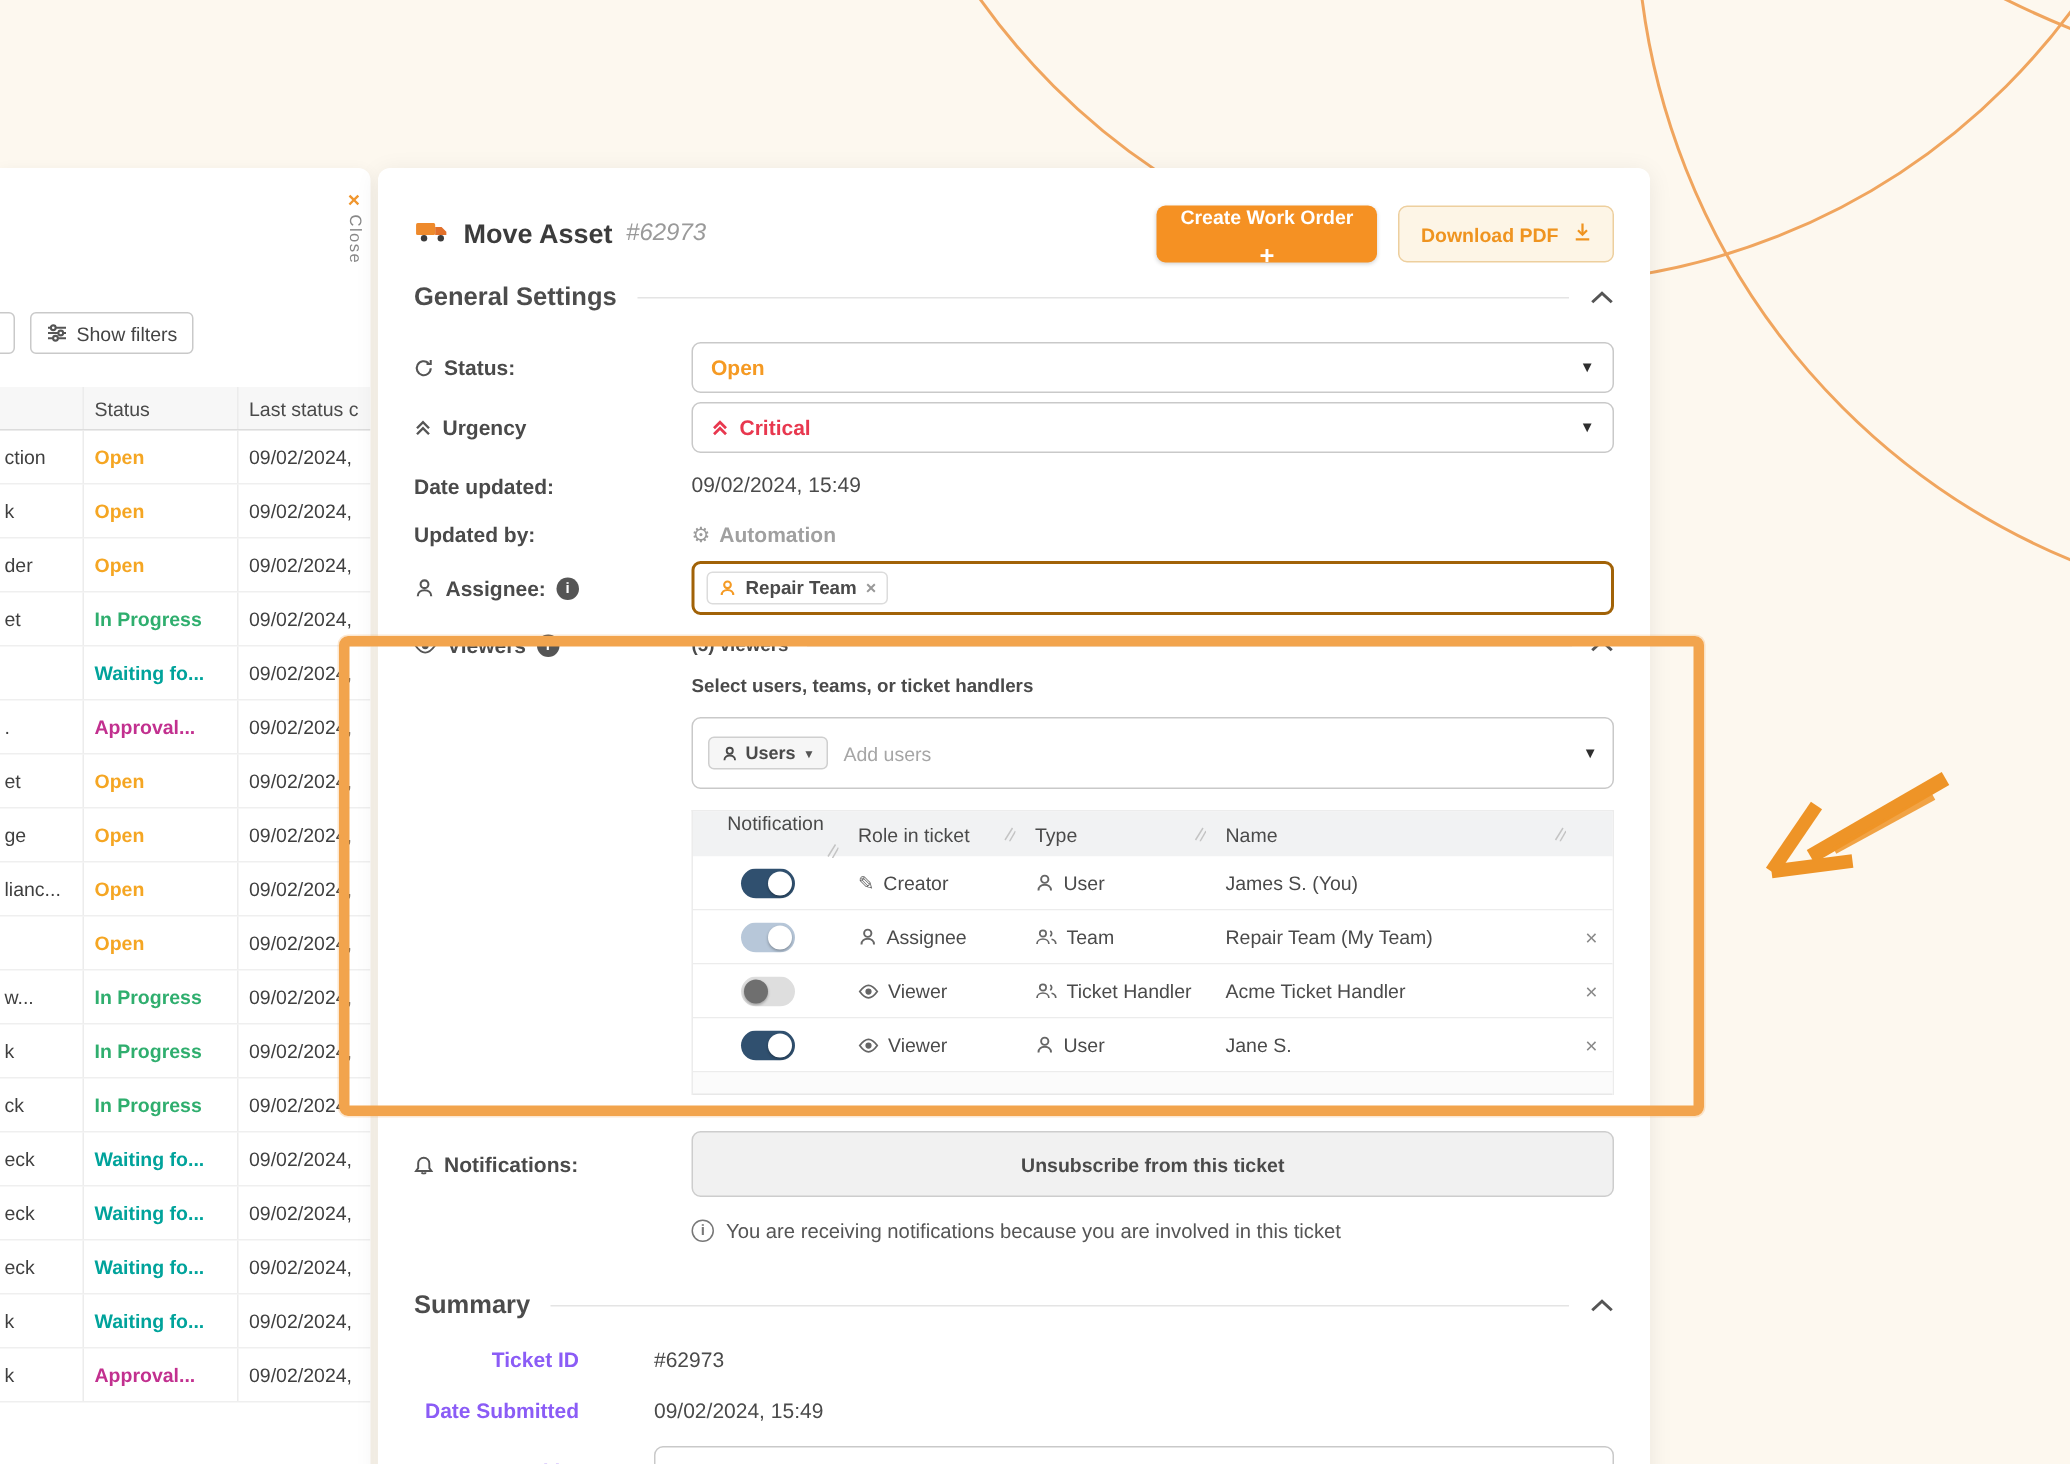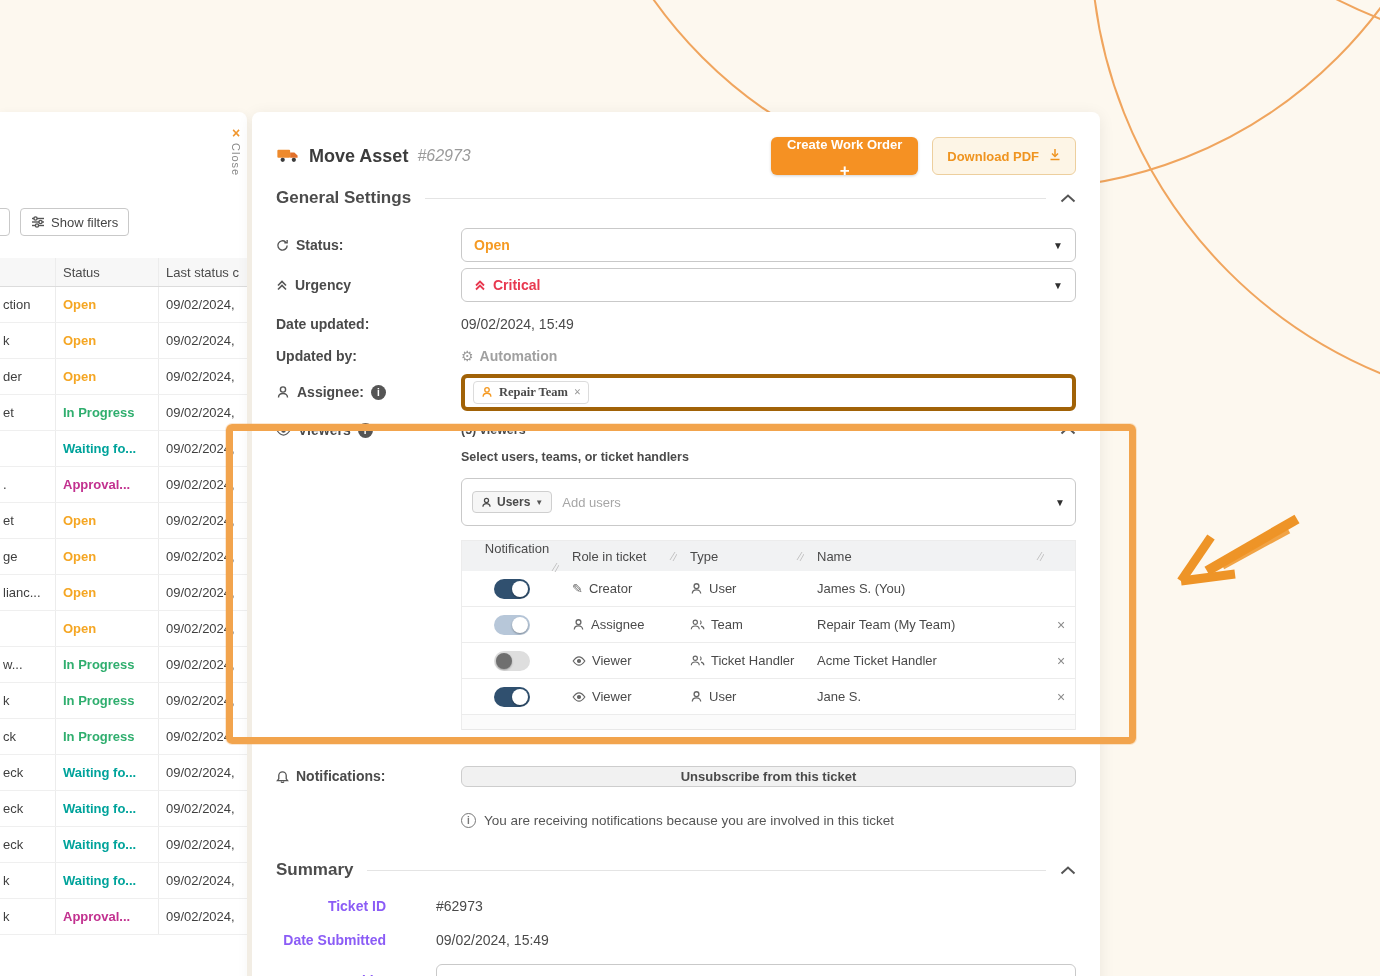--- a/index.html
+++ b/index.html
@@ -82,21 +82,21 @@
   .caret { font-size:10px; color:#2f2f2f; }
 
   .row-status   { margin-bottom:6px; }
   .row-urgency  { margin-bottom:6px; }
   .row-plain    { height:32px; }
   .value-text   { font-size:14px; color:#4a4a4a; }
   .muted-value  { display:flex; align-items:center; gap:6px; color:#a0a0a0; font-weight:bold; font-size:14px; }
   .gear-glyph   { font-size:14px; color:#9b9b9b; }
 
   .row-assignee { height:40px; margin-bottom:6px; }
-  .tag-input { min-height:36px; border:4px solid #a16207; border-radius:6px; padding:3px 8px; display:flex; align-items:flex-end;font-family:Liberation Serif, serif; }
+  .tag-input { min-height:36px; border:2px solid #a16207; border-radius:6px; padding:3px 8px; display:flex; align-items:center; }
   .tag { display:inline-flex; align-items:center; gap:6px; border:1px solid #dcdcdc; border-radius:4px; padding:3px 7px; font-size:12.5px; font-weight:bold; color:#4a4a4a; background:#fff; }
   .tag .tic-orange { color:#f59a23; display:inline-flex; }
   .tag-x { color:#999; font-size:12px; cursor:pointer; }
 
   .viewers-head { display:flex; align-items:center; gap:12px; height:24px; }
   .viewers-count { font-size:12.5px; font-weight:bold; color:#4a4a4a; white-space:nowrap; }
   .viewers-hint { margin-top:8px; height:20px; font-size:12.5px; font-weight:bold; color:#4a4a4a; }
   .user-combo { margin-top:8px; height:48px; border:1px solid #c9c9c9; border-radius:6px; display:flex; align-items:center; gap:10px; padding:0 10px; }
   .pill { display:inline-flex; align-items:center; gap:5px; border:1px solid #cfcfcf; background:#f6f6f6; border-radius:4px; padding:3px 8px; font-size:12px; font-weight:bold; color:#4a4a4a; cursor:pointer; }
   .pill .lbl-ic { color:#4a4a4a; }
@@ -130,21 +130,21 @@
   .toggle { display:inline-block; width:36px; height:20px; border-radius:10px; position:relative; cursor:pointer; }
   .toggle .knob { position:absolute; top:2px; left:2px; width:16px; height:16px; border-radius:50%; background:#fff; box-shadow:0 1px 2px rgba(0,0,0,.3); }
   .toggle[data-state="on"] { background:#30506f; }
   .toggle[data-state="on"] .knob { left:auto; right:2px; }
   .toggle[data-state="on-disabled"] { background:#b7c7d9; }
   .toggle[data-state="on-disabled"] .knob { left:auto; right:2px; }
   .toggle[data-state="off"] { background:#dedede; }
   .toggle[data-state="off"] .knob { background:#6f6f6f; }
 
   .row-notifications { margin-top:28px; height:36px; }
-  .unsub-btn { width:100%; height:21px; background:#f1f1f1; border:1px solid #cdcdcd; border-radius:6px; font-size:13px; font-weight:bold; color:#4a4a4a; cursor:pointer; font-family:inherit; }
+  .unsub-btn { width:100%; height:44px; background:#f1f1f1; border:1px solid #cdcdcd; border-radius:6px; font-size:13px; font-weight:bold; color:#4a4a4a; cursor:pointer; font-family:inherit; }
   .info-row { margin-top:16px; margin-left:185px; height:20px; display:flex; align-items:center; gap:8px; font-size:13.5px; color:#555; }
   .info-circle { width:15px; height:15px; border-radius:50%; border:1.5px solid #777; color:#777; font-size:10px; font-weight:bold; display:inline-flex; align-items:center; justify-content:center; flex-shrink:0; }
 
   .summary-head { margin-top:26px; }
   .sum-row { display:flex; align-items:center; margin-top:14px; font-size:14px; min-height:20px; }
   .sum-row.first { margin-top:12px; }
   .sum-label { width:110px; text-align:right; font-weight:bold; color:#8b5cf6; flex-shrink:0; }
   .sum-value { margin-left:50px; color:#4a4a4a; }
   .req-input { margin-left:50px; flex:1; height:34px; border:1px solid #c9c9c9; border-radius:6px; background:#fff; }
 

